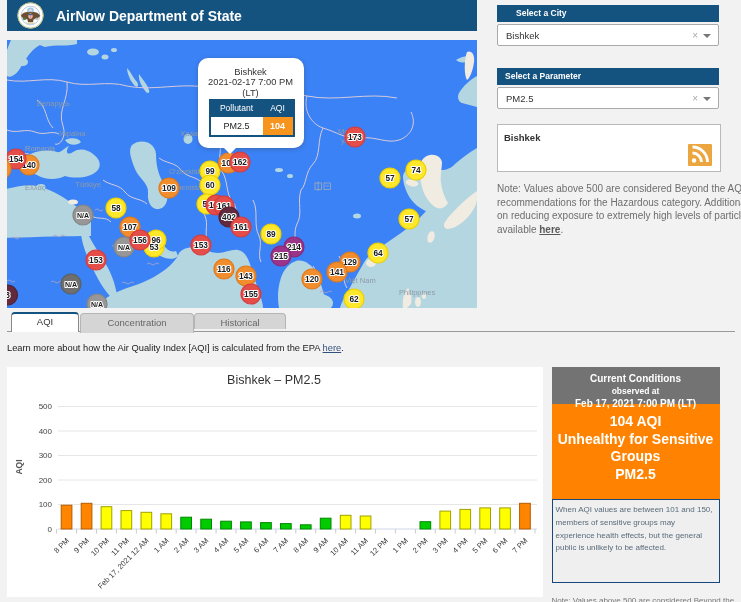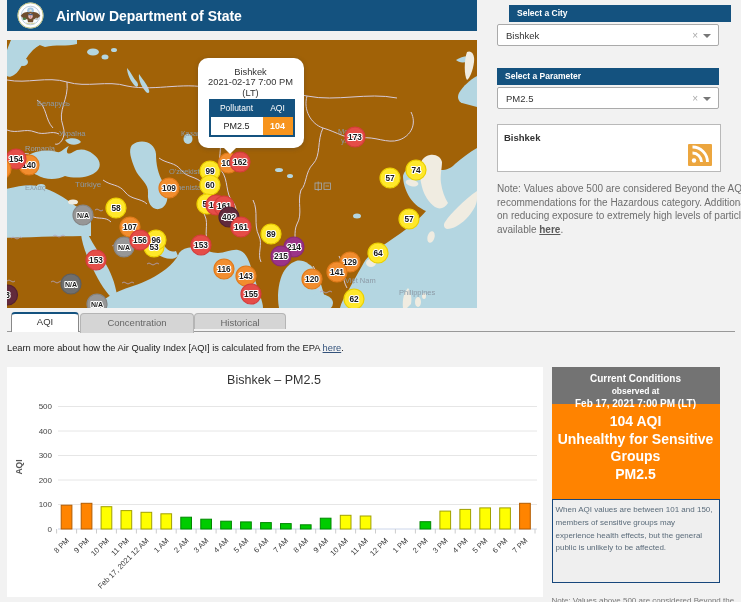--- a/index.html
+++ b/index.html
@@ -18,21 +18,21 @@
     <ellipse cx="13.5" cy="14.2" rx="2.1" ry="2.7" fill="#f3f3f3"></ellipse>
     <rect x="11.4" y="12" width="4.2" height="1.3" fill="#44608c"></rect>
     <path d="M12.1,13.3 v3 M13.5,13.3 v3.4 M14.9,13.3 v3" stroke="#d06a6a" stroke-width="0.7"></path>
     <ellipse cx="7.4" cy="16.8" rx="1.8" ry="1.2" fill="#4b7a46"></ellipse>
     <ellipse cx="19.6" cy="16.8" rx="1.8" ry="1.1" fill="#b9bcb9"></ellipse>
     <path d="M9.2,21 C11,22 16,22 17.8,21" stroke="#cfc98f" stroke-width="0.9" fill="none"></path>
   </svg>
   <div class="abs" style="left:49px;top:8px;color:#fff;font-size:14px;font-weight:bold;">AirNow Department of State</div>
 </div>
 
-<div class="abs" style="left:7px;top:40px;width:470px;height:268px;background:#a16207;overflow:hidden">
+<div class="abs" style="left:7px;top:40px;width:470px;height:268px;background:#3b82f6;overflow:hidden">
 <svg width="470" height="268" viewBox="0 0 470 268">
   <g fill="#b4d6e1" stroke="none">
     <path d="M4,0 L40,0 C36,4 30,6 26,10 C20,16 16,24 12,30 C8,36 2,38 0,36 L0,10 C2,5 3,2 4,0 Z"></path>
     <path d="M30,0 L70,0 L70,4 C60,7 48,4 38,7 L30,4 Z"></path>
     <ellipse cx="16" cy="22" rx="5" ry="4"></ellipse>
     <ellipse cx="86" cy="12" rx="6" ry="3.5"></ellipse>
     <ellipse cx="98" cy="17" rx="3.5" ry="2.5"></ellipse>
     <ellipse cx="107" cy="10" rx="3" ry="2"></ellipse>
     <path d="M120,28 C124,32 126,38 130,42 C132,45 131,48 128,46 C124,42 120,34 120,28 Z"></path>
     <path d="M132,34 C136,40 140,44 142,50 C143,53 141,54 139,52 C135,47 131,40 132,34 Z"></path>
@@ -215,21 +215,21 @@
   <div style="background:#14527f;color:#fff;font-weight:normal;font-size:8.5px;height:15.5px;display:flex;">
       <span style="width:52px;text-align:center;line-height:15.5px;">Pollutant</span>
       <span style="width:30px;text-align:center;line-height:15.5px;">AQI</span>
     </div>
   <div style="display:flex;height:18.5px;">
       <span style="width:52px;text-align:center;line-height:18.5px;font-size:9px;color:#222;">PM2.5</span>
       <span style="width:30px;text-align:center;line-height:18.5px;font-size:9px;font-weight:bold;color:#fff;background:#f7941d;">104</span>
     </div>
 </div>
 
-<div class="abs" style="left:497px;top:5px;width:222px;height:17px;background:#14527f;color:#fff;font-weight:bold;font-size:8.5px;line-height:17px;padding-left:8px;box-sizing:border-box;margin-left:12px;">Select a City</div>
+<div class="abs" style="left:497px;top:5px;width:222px;height:17px;background:#14527f;color:#fff;font-weight:bold;font-size:8.5px;line-height:17px;padding-left:19px;box-sizing:border-box;">Select a City</div>
 <div class="abs" style="left:497px;top:24px;width:222px;height:22px;background:#fff;border:1px solid #aaa;border-radius:2px;box-sizing:border-box;">
   <span class="abs" style="left:8px;top:5px;font-size:9.5px;color:#333;">Bishkek</span>
   <span class="abs" style="right:20px;top:5px;color:#aaa;font-size:10px;">×</span>
   <span class="abs" style="right:7px;top:9px;width:0;height:0;border-left:4px solid transparent;border-right:4px solid transparent;border-top:4.5px solid #777;"></span>
 </div>
 <div class="abs" style="left:497px;top:67.5px;width:222px;height:17px;background:#14527f;color:#fff;font-weight:bold;font-size:8.5px;line-height:17px;padding-left:8px;box-sizing:border-box;">Select a Parameter</div>
 <div class="abs" style="left:497px;top:86.5px;width:222px;height:22px;background:#fff;border:1px solid #aaa;border-radius:2px;box-sizing:border-box;">
   <span class="abs" style="left:8px;top:5px;font-size:9.5px;color:#333;">PM2.5</span>
   <span class="abs" style="right:20px;top:5px;color:#aaa;font-size:10px;">×</span>
   <span class="abs" style="right:7px;top:9px;width:0;height:0;border-left:4px solid transparent;border-right:4px solid transparent;border-top:4.5px solid #777;"></span>

